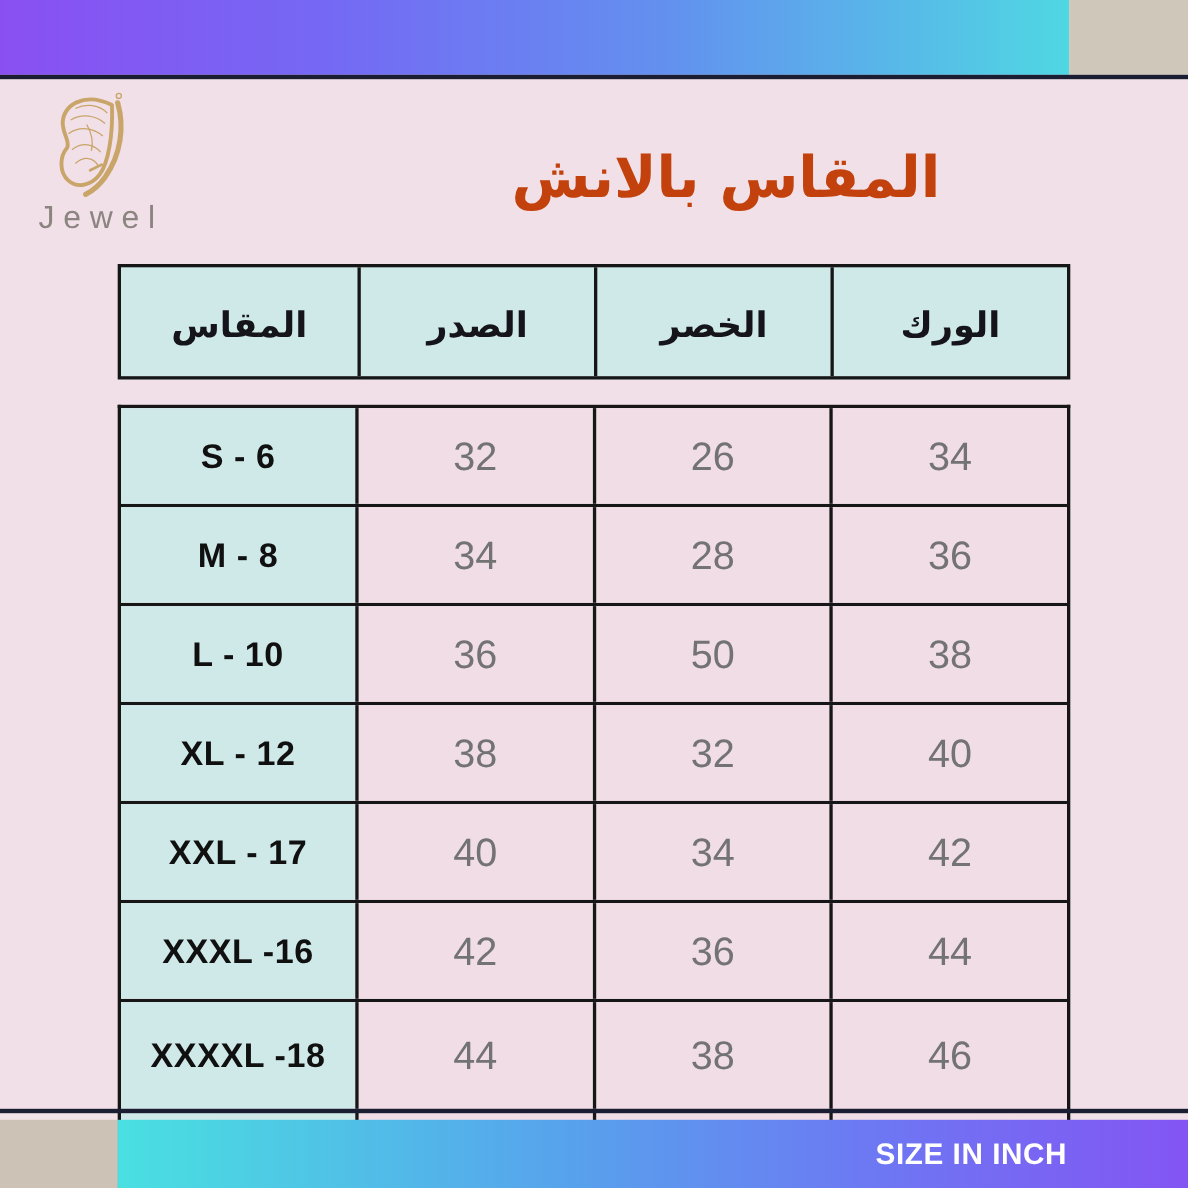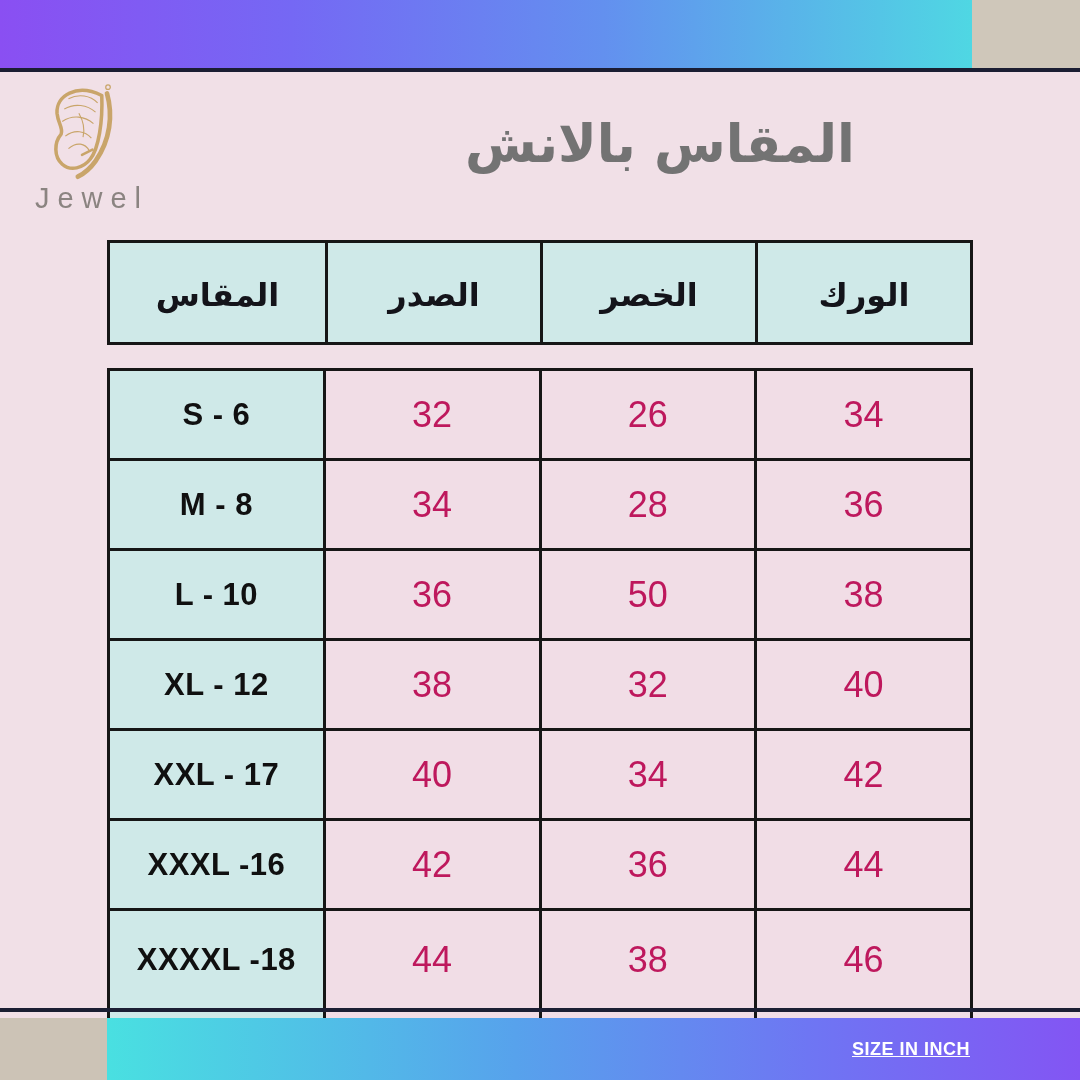--- a/index.html
+++ b/index.html
@@ -10,52 +10,52 @@
   
   .top-gradient{position:absolute;left:0;top:0;width:972px;height:68px;
     background:linear-gradient(90deg,#8a4ff2 0%,#7568f4 30%,#6390ef 62%,#4fd7e3 100%);}
   .top-beige{position:absolute;left:972px;top:0;width:108px;height:68px;background:#cfc7ba;}
   .top-line{position:absolute;left:0;top:68px;width:1080px;height:4px;background:#1b1e33;}
   
   .logo-icon{position:absolute;left:46px;top:82px;width:72px;height:102px;}
   .brand-name{position:absolute;left:18px;top:182px;width:140px;text-align:center;
     font-size:29px;color:#8b8481;letter-spacing:8px;text-indent:8px;font-weight:400;}
   
-  .page-title{position:absolute;left:380px;top:114px;width:560px;text-align:center;
+  .page-title{position:absolute;left:380px;top:132px;width:560px;text-align:center;
     direction:rtl;font-family:"DejaVu Sans",sans-serif;font-weight:bold;
-    font-size:52px;color:#737373;}
+    font-size:52px;color:#c2410c;}
   
   .tbl-header{position:absolute;left:107px;top:240px;width:866px;height:105px;
     box-sizing:border-box;border:3px solid #161616;background:#cfe9e8;
     display:grid;grid-template-columns:repeat(4,1fr);}
   .tbl-header .hcell{box-sizing:border-box;border-left:3px solid #161616;
     display:flex;align-items:flex-end;justify-content:center;padding-bottom:28px;
     direction:rtl;font-family:"DejaVu Sans",sans-serif;font-weight:bold;
     font-size:32px;color:#14141a;}
   .tbl-header .hcell:first-child{border-left:none;}
   .tbl-body{position:absolute;left:107px;top:368px;width:866px;height:712px;
     box-sizing:border-box;border:3px solid #161616;border-bottom:none;overflow:hidden;
     display:flex;flex-direction:column;}
   .row{display:flex;flex:0 0 90px;border-bottom:3px solid #161616;box-sizing:border-box;}
   .row.last{flex:0 0 100px;justify-content:space-between;}
   .row.partial{flex:1 1 auto;border-bottom:none;}
   .cell{flex:1;box-sizing:border-box;border-left:3px solid #161616;
     display:flex;align-items:center;justify-content:center;}
   .cell:first-child{border-left:none;}
   .cell.size{background:#cfe9e8;font-weight:bold;font-size:31px;color:#101010;letter-spacing:0.5px;}
-  .cell.val{background:#f1dde6;font-size:36px;font-weight:400;color:#be185d;padding-top:1px;}
+  .cell.val{background:#f1dde6;font-size:36px;font-weight:400;color:#737373;padding-top:1px;}
   
   .bottom-line{position:absolute;left:0;top:1008px;width:1080px;height:4px;background:#1b1e33;}
   .bottom-band{position:absolute;left:0;top:1018px;width:1080px;height:62px;}
   .bottom-beige{position:absolute;left:0;top:0;width:107px;height:62px;background:#ccc3b6;}
   .bottom-gradient{position:absolute;left:107px;top:0;width:973px;height:62px;
     box-sizing:border-box;display:flex;align-items:center;justify-content:flex-end;
     padding-right:110px;
     background:linear-gradient(90deg,#49e0e1 0%,#57a2ec 42%,#6e76f3 72%,#8355f3 100%);}
-  .footer-label{color:#ffffff;font-weight:bold;font-size:18px;letter-spacing:0.5px;text-decoration:underline;}
+  .footer-label{color:#ffffff;font-weight:bold;font-size:27px;letter-spacing:0.5px;}
 </style>
 </head>
 <body>
 
 <div class="canvas">
 
   <div class="top-gradient"></div>
   <div class="top-beige"></div>
   <div class="top-line"></div>
 

